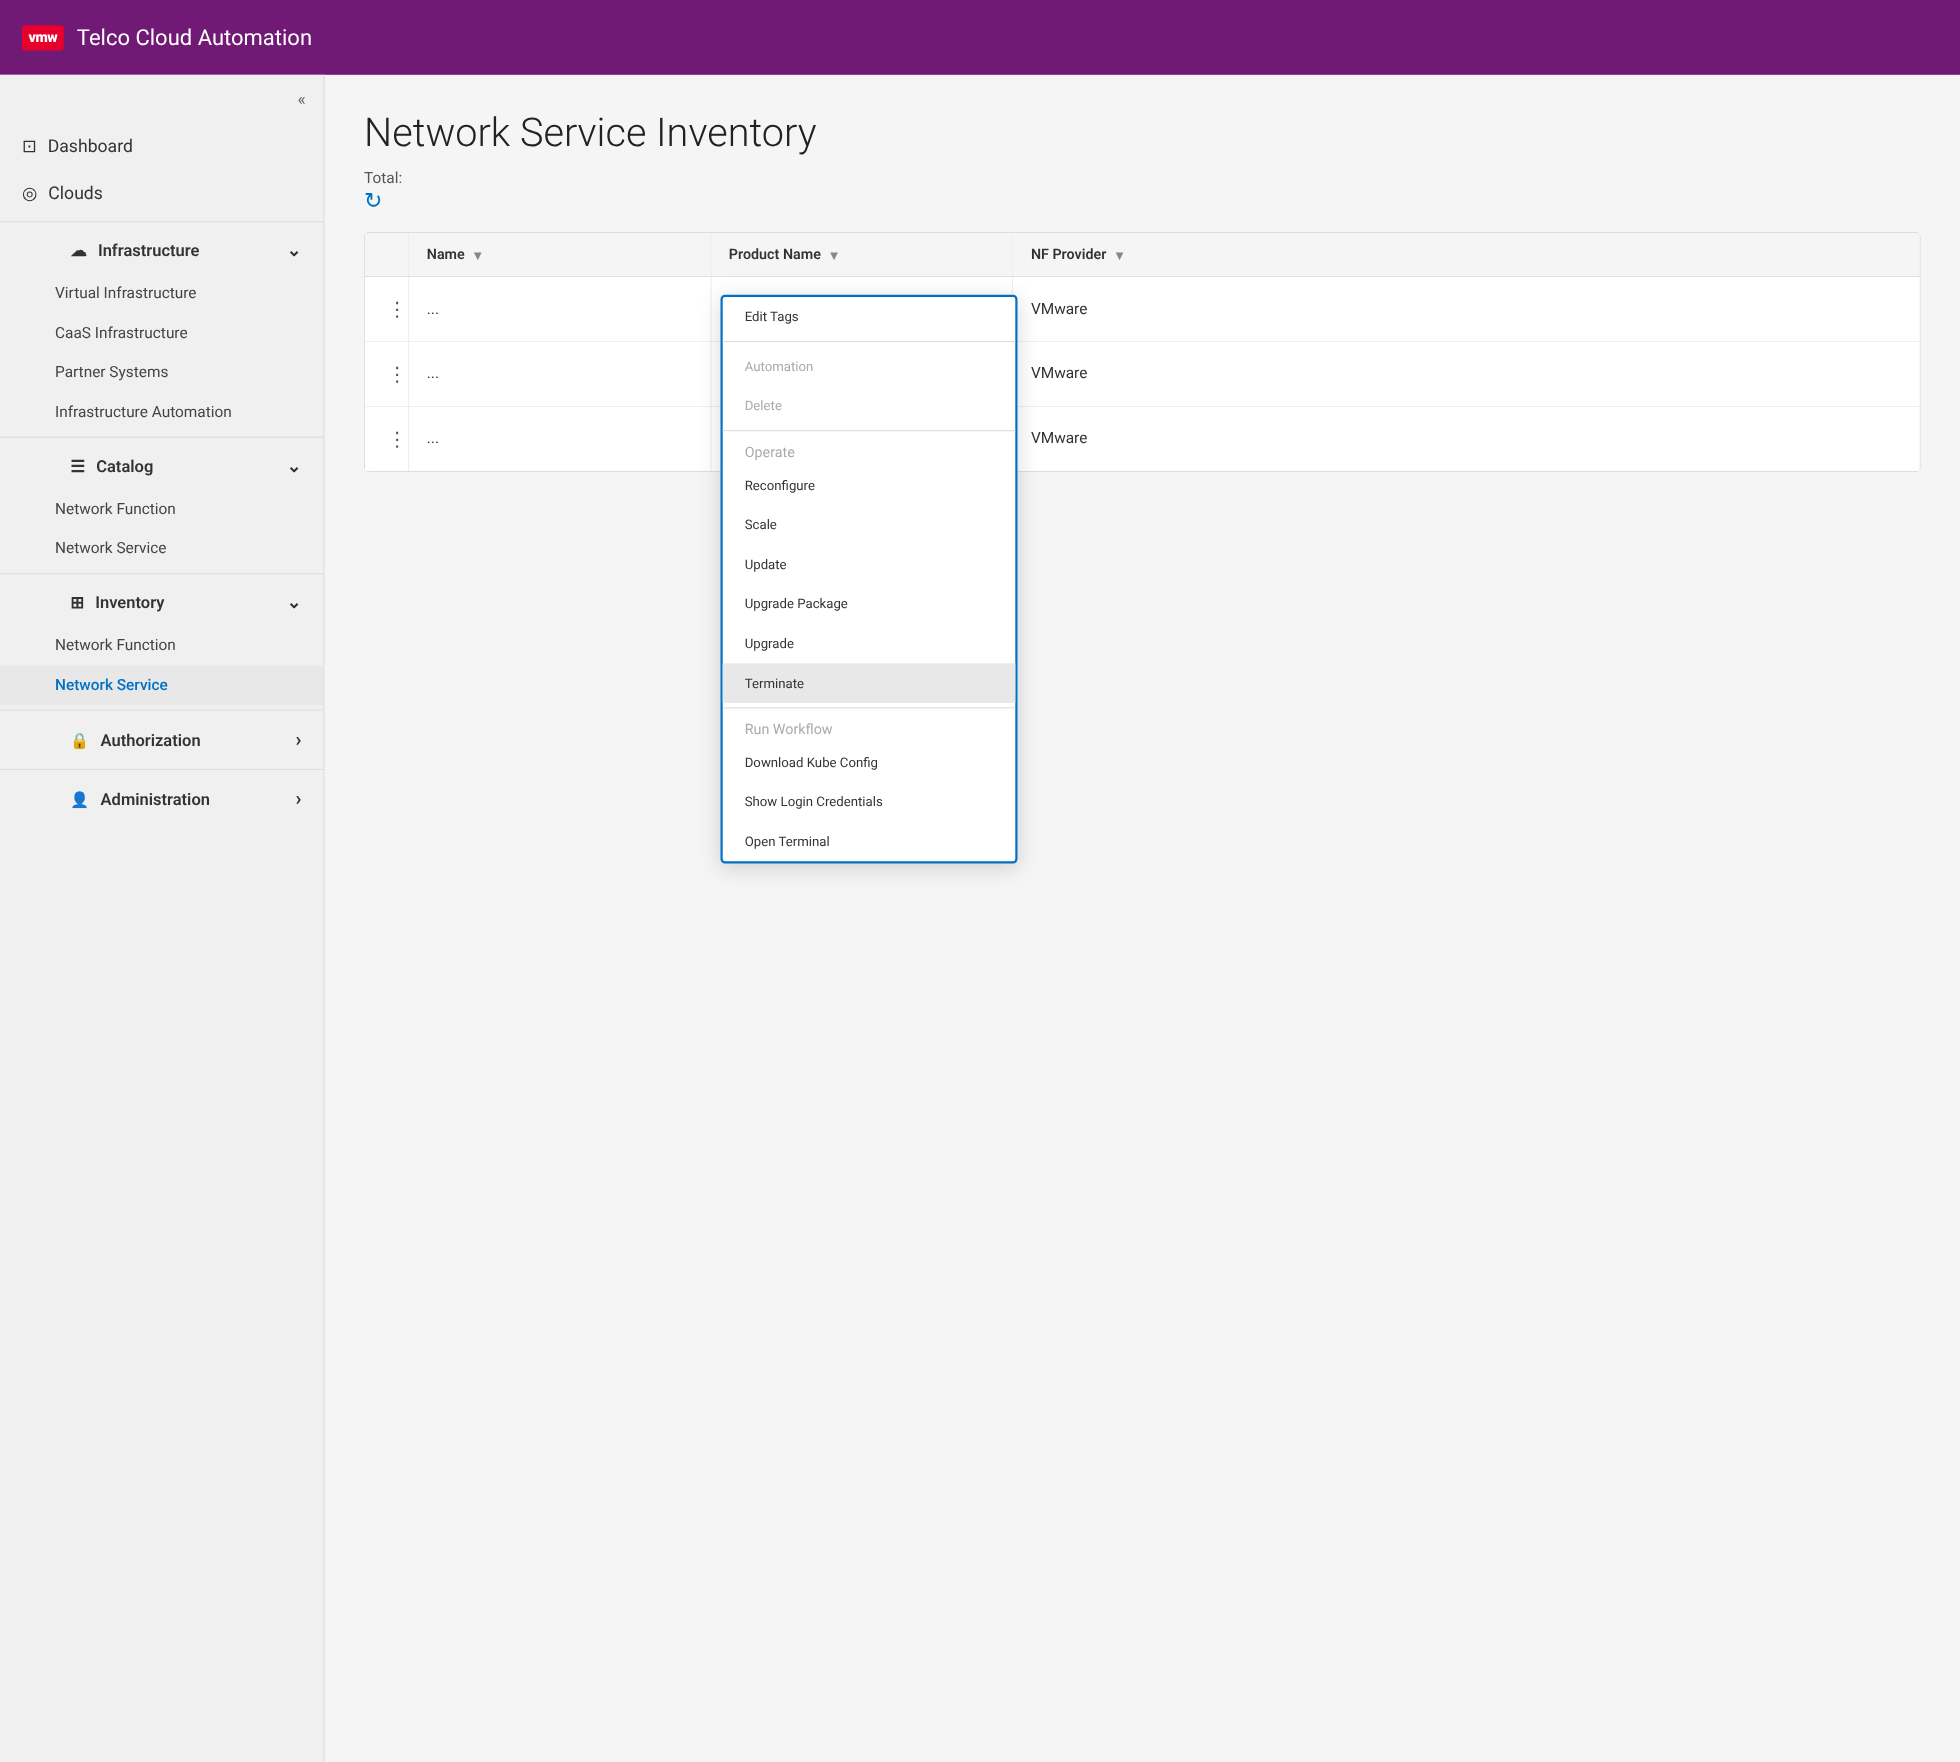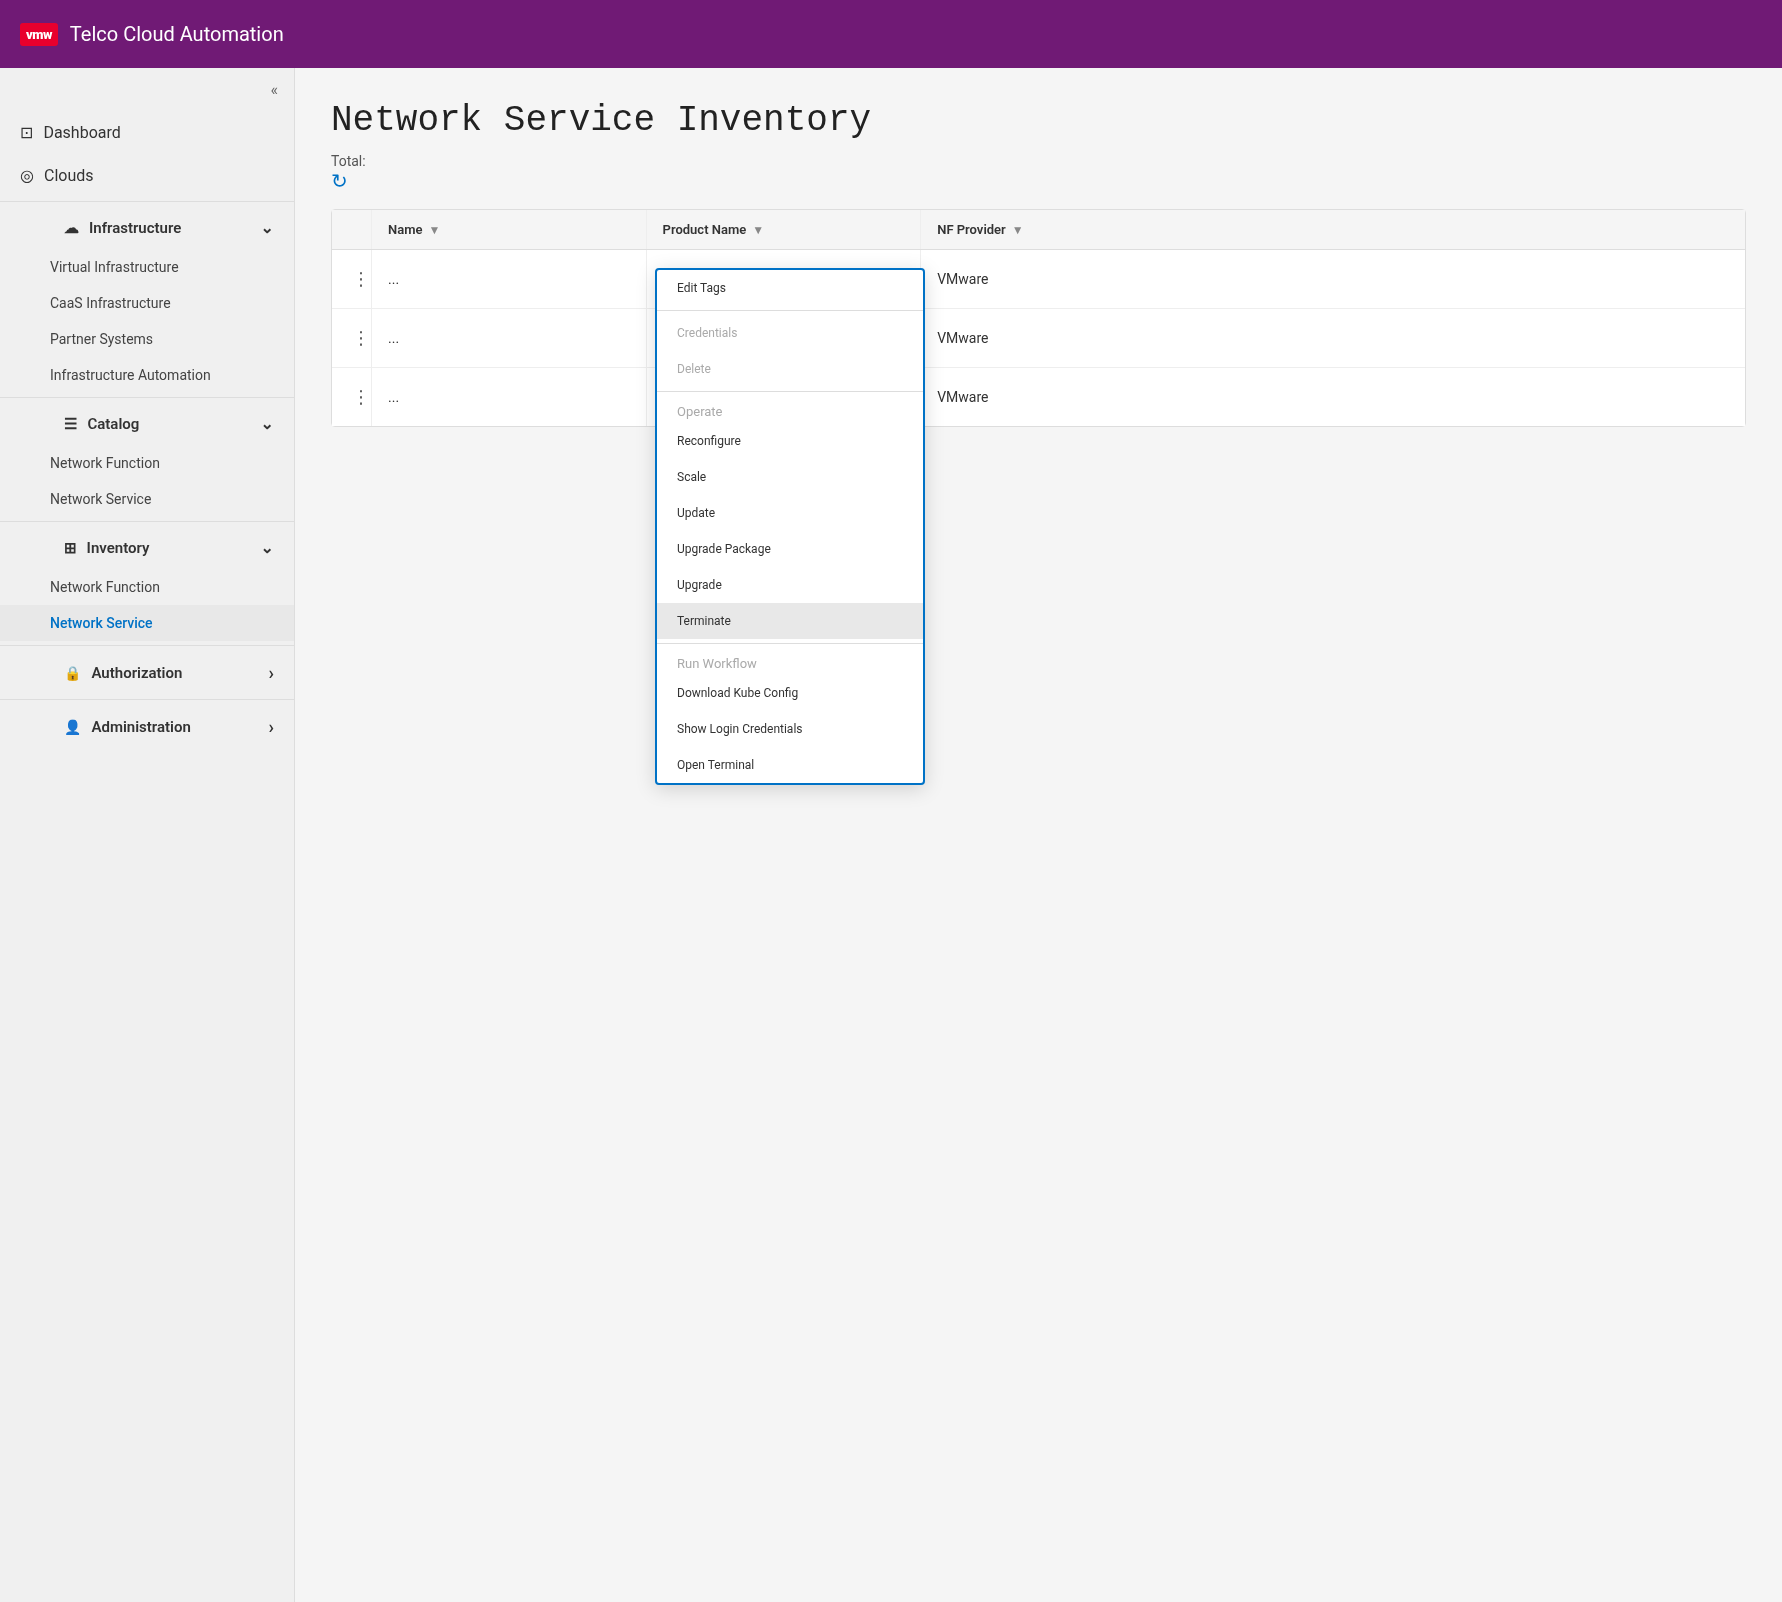--- a/index.html
+++ b/index.html
@@ -105,21 +105,20 @@
       flex: 1;
       padding: 32px 36px;
       position: relative;
     }
 
     .page-title {
       font-size: 36px;
       font-weight: 300;
       color: #222;
       margin-bottom: 12px;
-      font-family: Liberation Mono, monospace;
     }
 
     .total-info {
       font-size: 14px;
       color: #555;
     }
 
     .toolbar {
       display: flex;
       align-items: center;
@@ -381,21 +380,21 @@
         </div>
         <div class="td">...</div>
         <div class="td">Telco Cloud Service As...</div>
         <div class="td">VMware</div>
       </div>
     </div>
 
     <div class="context-menu">
       <div class="menu-item">Edit Tags</div>
       <div class="menu-divider"></div>
-      <div class="menu-item disabled">Credentials</div>
+      <div class="menu-item disabled">Automation</div>
       <div class="menu-item disabled">Delete</div>
       <div class="menu-divider"></div>
       <div class="menu-section-label">Operate</div>
       <div class="menu-item">Reconfigure</div>
       <div class="menu-item">Scale</div>
       <div class="menu-item">Update</div>
       <div class="menu-item">Upgrade Package</div>
       <div class="menu-item">Upgrade</div>
       <div class="menu-item active">Terminate</div>
       <div class="menu-divider"></div>

